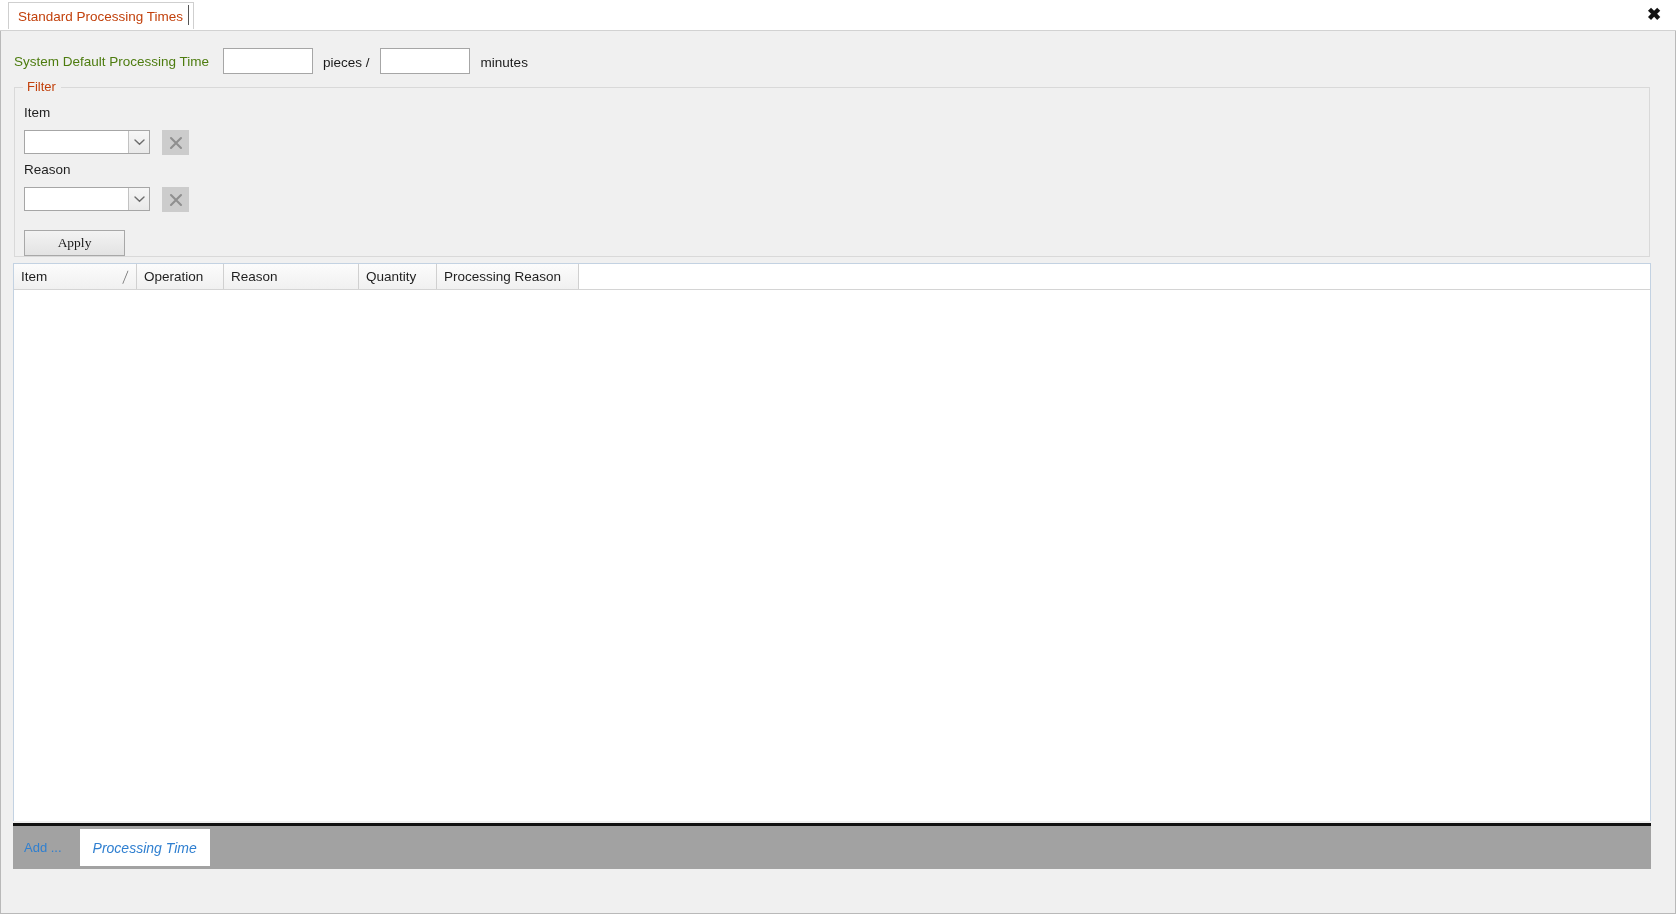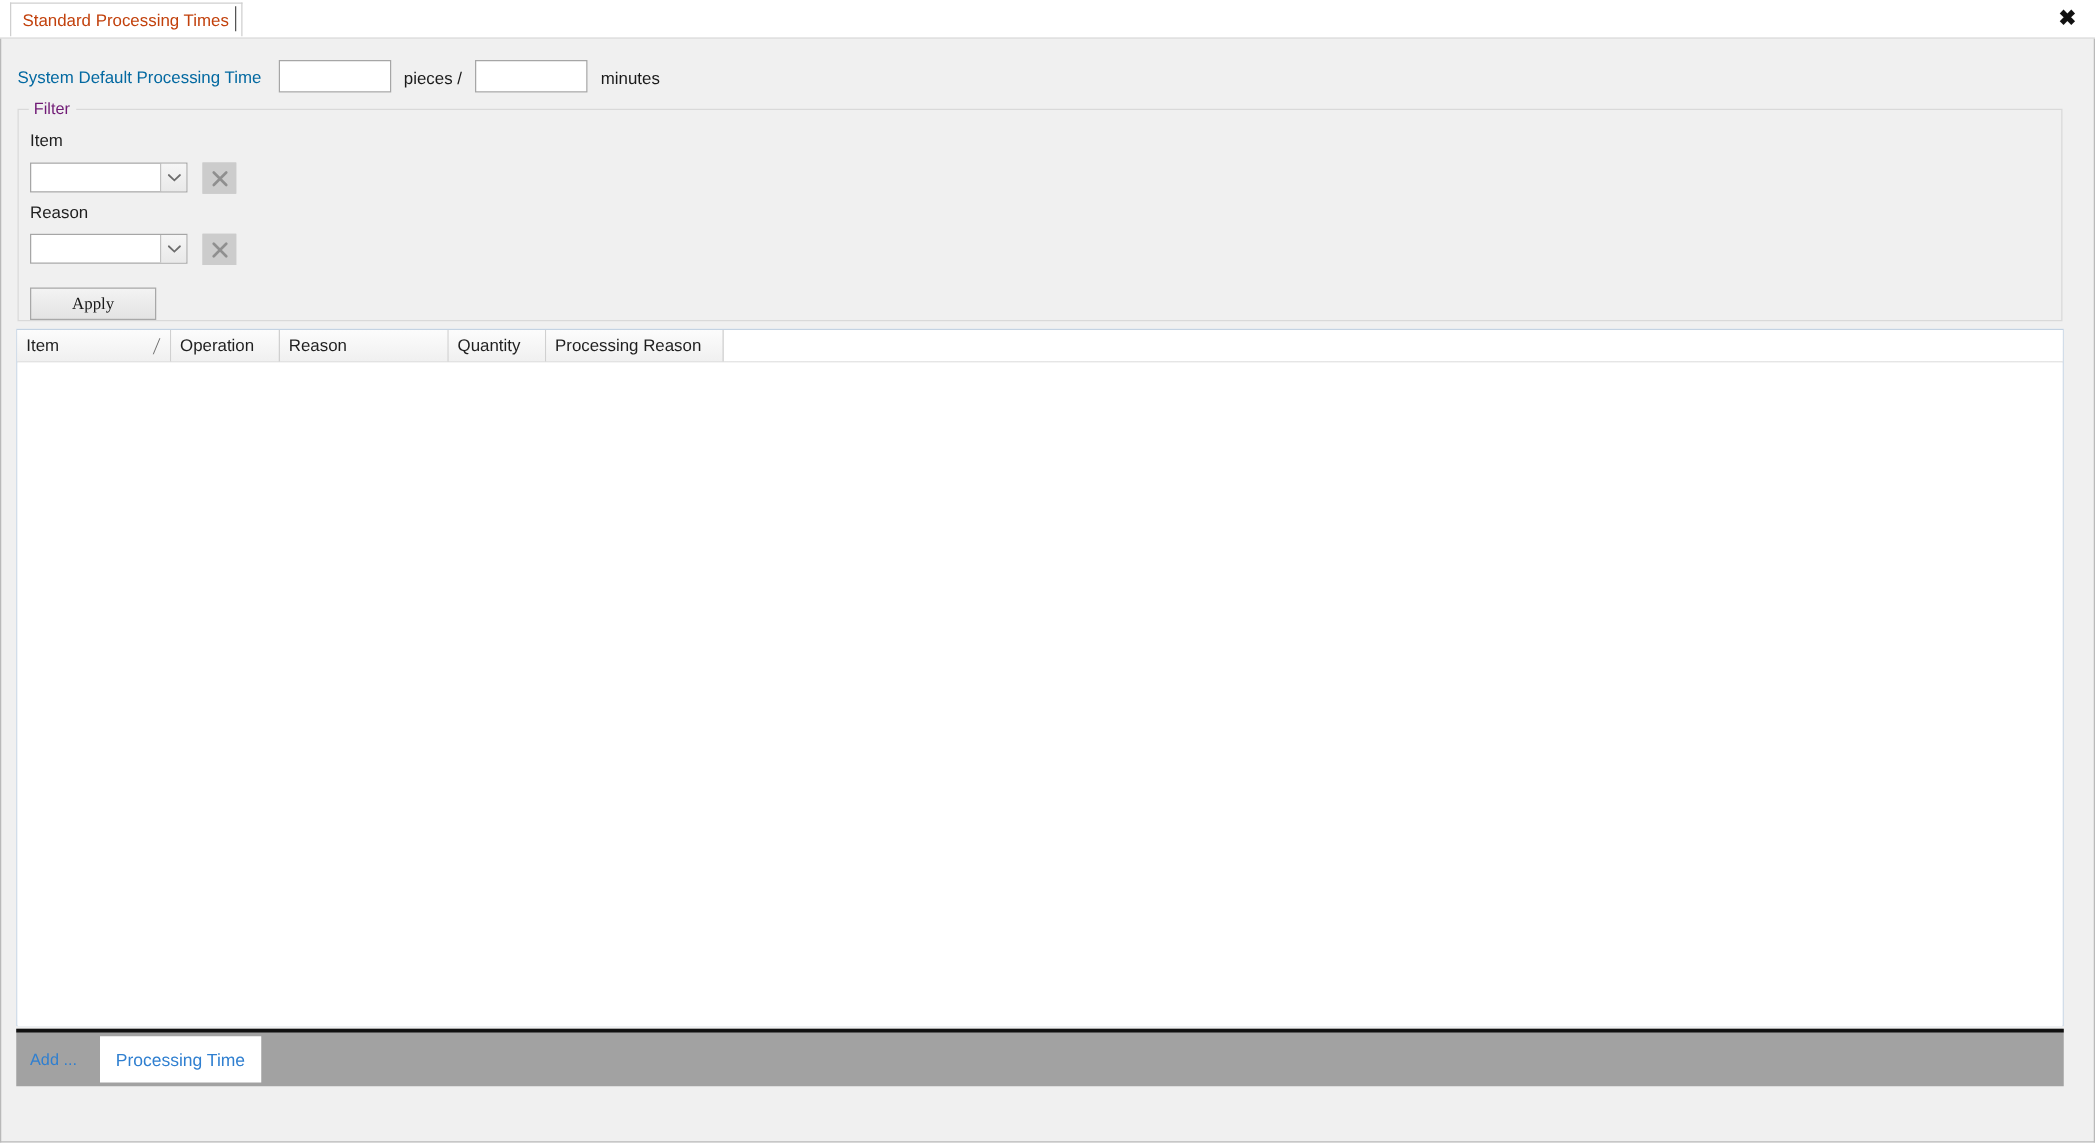--- a/index.html
+++ b/index.html
@@ -95,21 +95,21 @@
   #default-row {
     position: absolute;
     left: 13px;
     top: 17px;
     height: 26px;
     display: flex;
     align-items: center;
   }
   #default-label {
     font-size: 13.5px;
-    color: #0369a1;
+    color: #4d7c0f;
     margin-right: 14px;
     white-space: nowrap;
   }
   .txtbox {
     background: #ffffff;
     border: 1px solid #a6a6a6;
     box-sizing: border-box;
     height: 26px;
     font-family: "Liberation Sans", sans-serif;
     font-size: 13px;
@@ -144,21 +144,21 @@
     box-sizing: border-box;
     background: transparent;
   }
   #filter-legend {
     position: absolute;
     left: 8px;
     top: -9px;
     background: #f0f0f0;
     padding: 0 5px 0 4px;
     font-size: 13px;
-    color: #701a75;
+    color: #c2410c;
   }
   .field-label {
     position: absolute;
     font-size: 13.5px;
     color: #1f1f1f;
   }
   #item-label { left: 9px; top: 17px; }
   #reason-label { left: 9px; top: 74px; }
 
   .combo {
@@ -291,20 +291,21 @@
     height: 29px;
     background: #ffffff;
     color: #2f7fd0;
     font-size: 14px;
     display: flex;
     align-items: center;
     padding: 4px 13px;
     cursor: pointer;
     white-space: nowrap;
     border: 0;
+    font-style: italic;
   }
 </style>
 </head>
 <body>
 
 <div id="window">
 
   <div id="tabstrip">
     <div id="tab-active">
       <span>Standard Processing Times</span>

